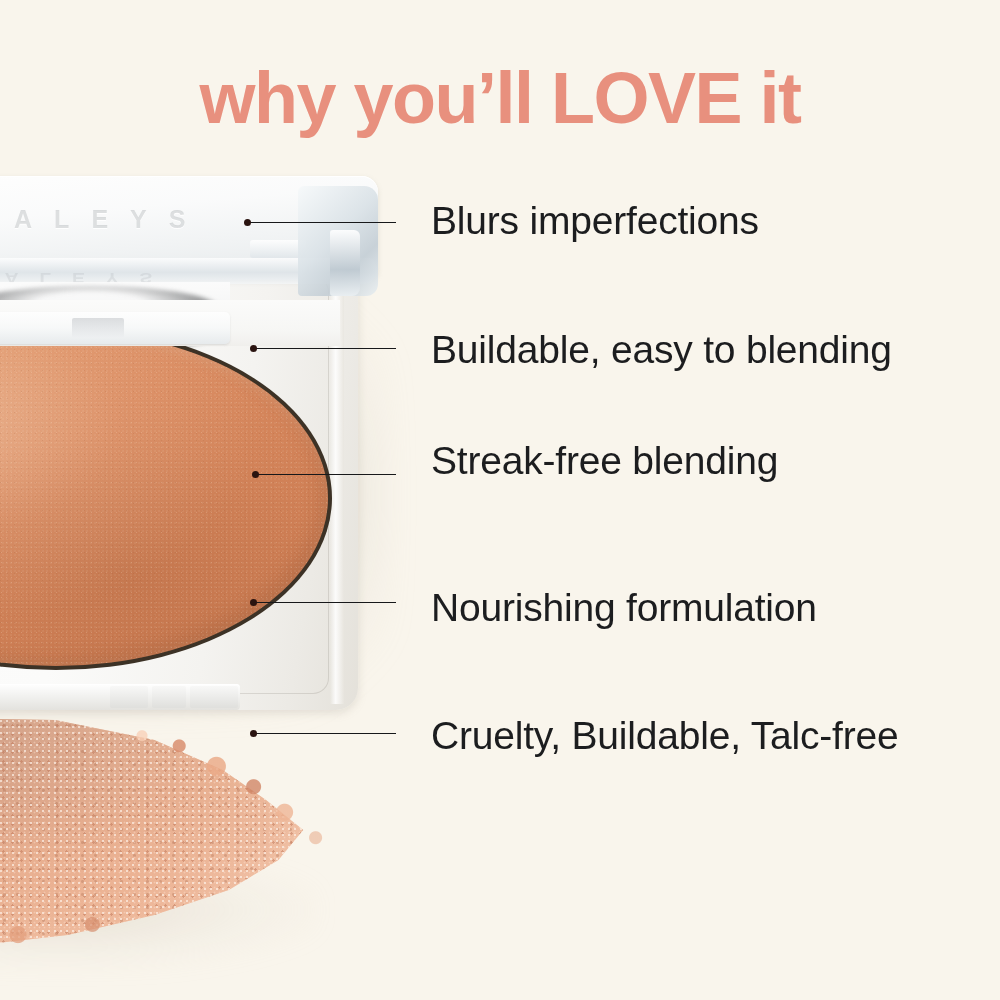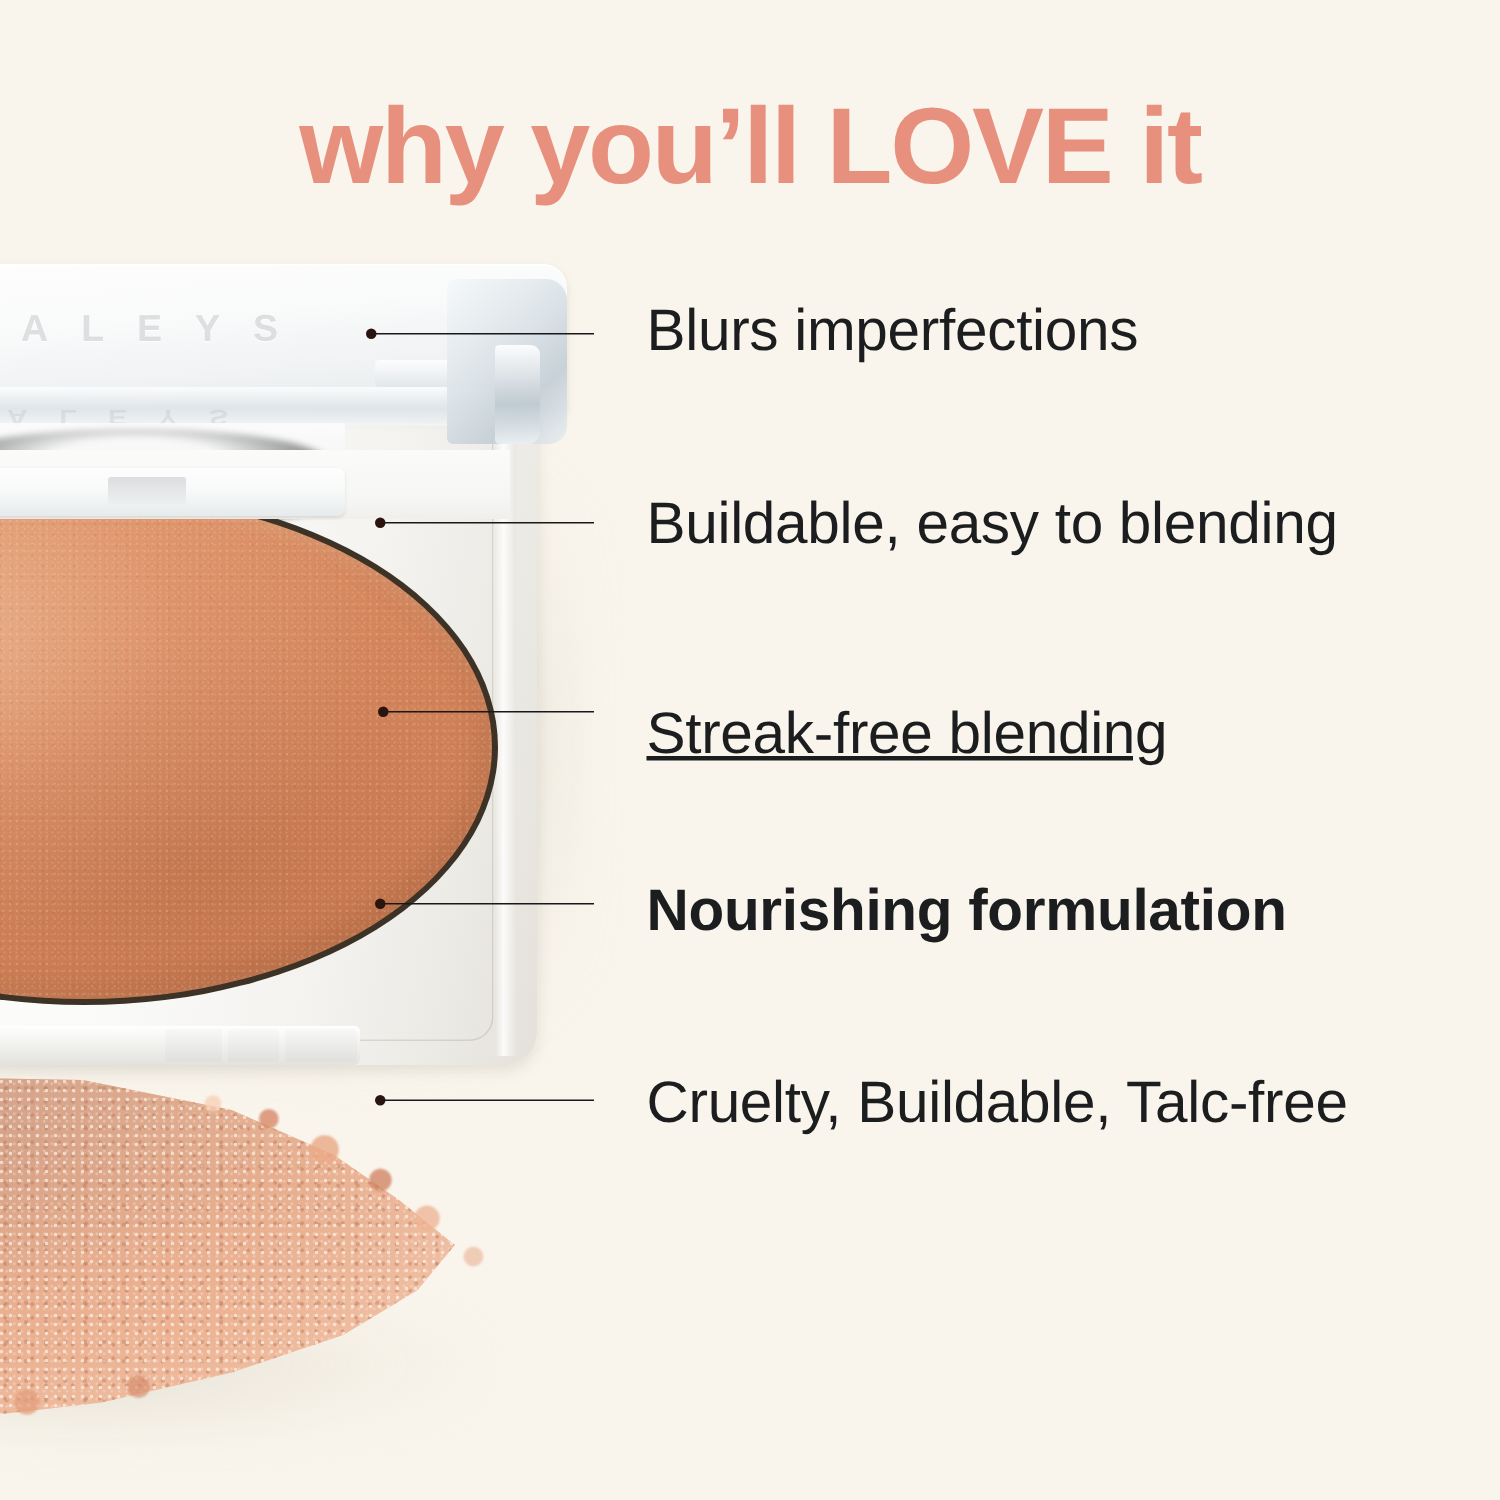--- a/index.html
+++ b/index.html
@@ -500,26 +500,26 @@
       <div class="callout-label" style="top: 199px;">Blurs imperfections</div>
       <div class="callout" style="left: 0px; top: 348px;">
         <div class="leader" style="left: 253px; width: 143px;"></div>
         <div class="leader-dot" style="left: 250px;"></div>
       </div>
       <div class="callout-label" style="top: 328px;">Buildable, easy to blending</div>
       <div class="callout" style="left: 0px; top: 474px;">
         <div class="leader" style="left: 255px; width: 141px;"></div>
         <div class="leader-dot" style="left: 252px;"></div>
       </div>
-      <div class="callout-label" style="top: 468px; text-decoration: underline;">Streak-free blending</div>
+      <div class="callout-label" style="top: 439px;">Streak-free blending</div>
       <div class="callout" style="left: 0px; top: 602px;">
         <div class="leader" style="left: 253px; width: 143px;"></div>
         <div class="leader-dot" style="left: 250px;"></div>
       </div>
-      <div class="callout-label" style="top: 586px; font-weight: bold;">Nourishing formulation</div>
+      <div class="callout-label" style="top: 586px;">Nourishing formulation</div>
       <div class="callout" style="left: 0px; top: 733px;">
         <div class="leader" style="left: 253px; width: 143px;"></div>
         <div class="leader-dot" style="left: 250px;"></div>
       </div>
       <div class="callout-label" style="top: 714px;">Cruelty, Buildable, Talc-free</div>
     </div>
 
 </div>
 
 </body></html>

